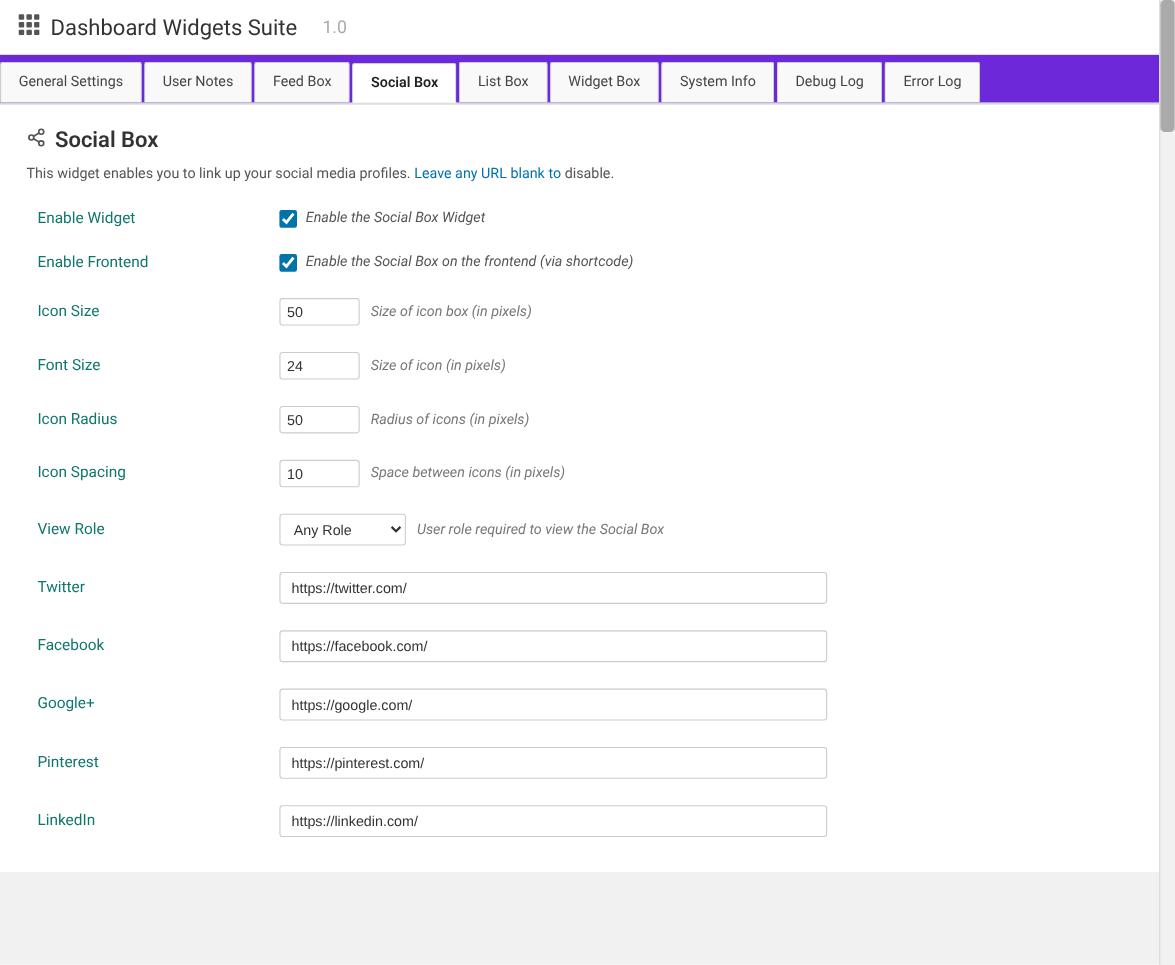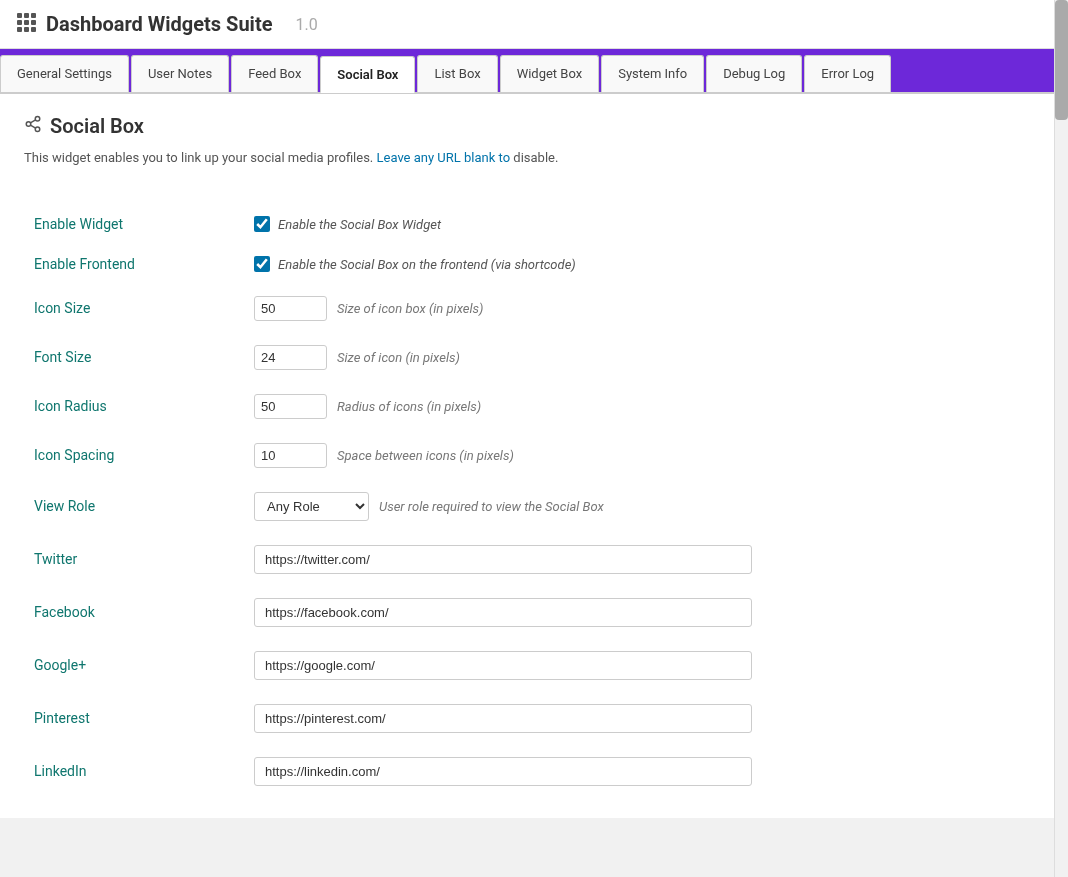--- a/index.html
+++ b/index.html
@@ -16,21 +16,21 @@
       background: #fff;
       border-bottom: 1px solid #ddd;
     }
     .admin-header .grid-icon {
       font-size: 18px;
       margin-right: 10px;
       color: #555;
     }
     .admin-header .app-title {
       font-size: 20px;
-      font-weight: 700;
+      font-weight: 400;
       color: #333;
     }
     .admin-header .version {
       font-size: 16px;
       color: #aaa;
       margin-left: 23px;
     }
     .tabs-bar {
       display: flex;
       flex-wrap: wrap;
@@ -72,21 +72,21 @@
       margin-bottom: 10px;
       color: #333;
     }
     .page-title .share-icon {
       margin-right: 8px;
       font-size: 18px;
     }
     .description {
       font-size: 13px;
       color: #555;
-      margin-bottom: 36px;
+      margin-bottom: 10px;
       line-height: 1.5;
     }
     .description a { color: #0073aa; text-decoration: none; }
     .form-table {
       width: 100%;
       border-collapse: collapse;
     }
     .form-table tr { border: none; }
     .form-table td, .form-table th {
       padding: 12px 10px;
@@ -98,21 +98,21 @@
       font-weight: 400;
       color: #0f766e;
       font-size: 14px;
     }
     .form-table .value-cell {
       font-size: 13px;
       color: #555;
     }
     .checkbox-label {
       display: flex;
-      align-items: flex-end;
+      align-items: center;
       gap: 8px;
       font-style: italic;
       color: #555;
     }
     .checkbox-label input[type="checkbox"] {
       width: 16px;
       height: 16px;
       accent-color: #0073aa;
     }
     .number-input {

